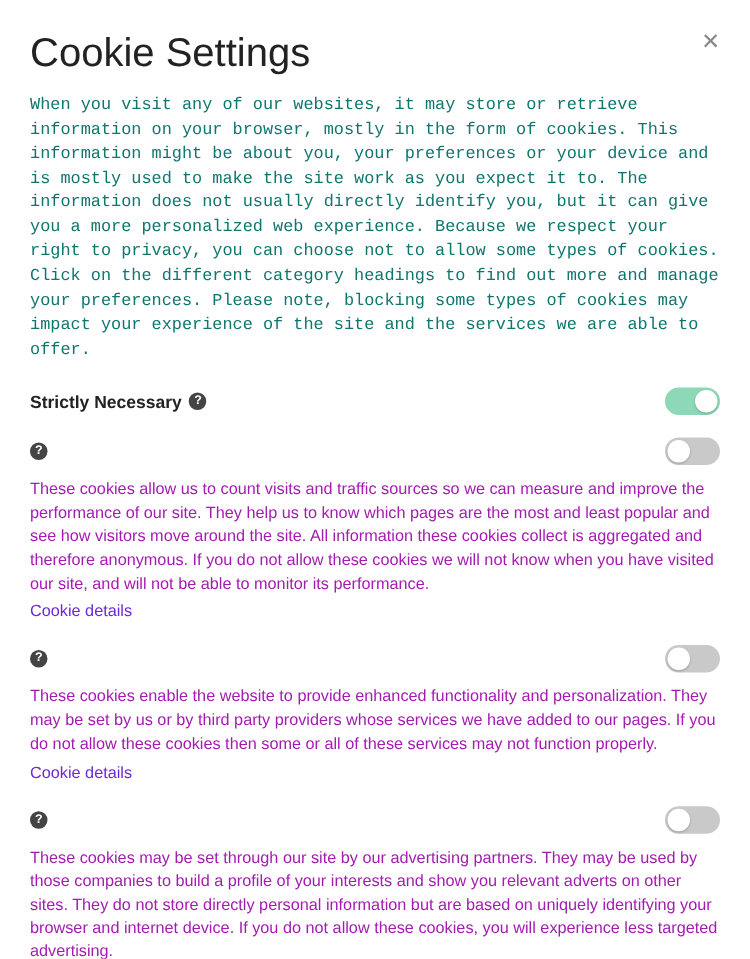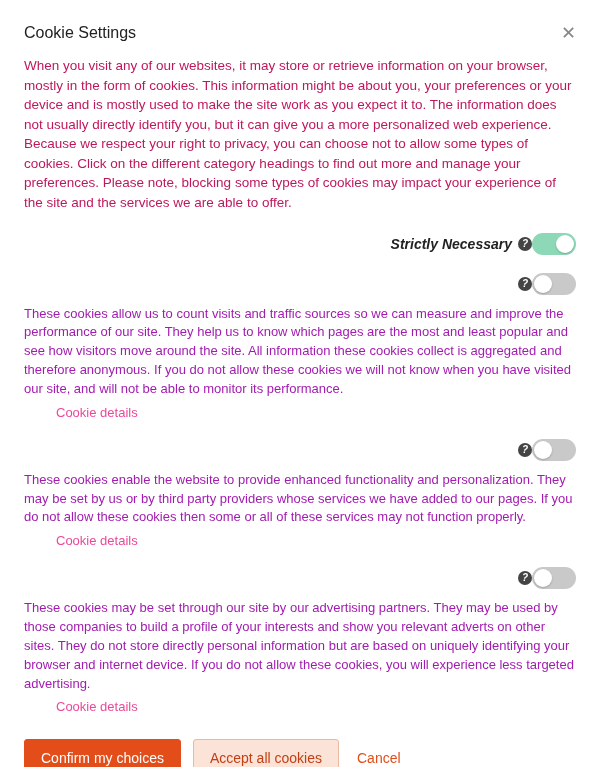--- a/index.html
+++ b/index.html
@@ -20,40 +20,40 @@
     top: 24px;
     right: 24px;
     font-size: 18px;
     color: #888;
     cursor: pointer;
     line-height: 1;
     background: none;
     border: none;
   }
   .title {
-    font-size: 16px;
+    font-size: 32px;
     font-weight: 400;
     color: #222;
     margin-bottom: 14px;
   }
   .intro {
     font-size: 13.5px;
     line-height: 1.45;
-    color: #be185d;
+    color: #0f766e;
     margin-bottom: 20px;
+    font-family: Liberation Mono, monospace;
   }
   .category {
     margin-bottom: 18px;
   }
   .cat-header {
     display: flex;
     align-items: center;
-    justify-content: flex-end;
+    justify-content: space-between;
     margin-bottom: 10px;
-    font-style: italic;
   }
   .cat-title-wrap {
     display: flex;
     align-items: center;
     gap: 6px;
   }
   .cat-title {
     font-size: 14px;
     font-weight: 700;
     color: #222;
@@ -94,24 +94,23 @@
   .toggle.off .knob { left: 2px; }
   .toggle.on  .knob { left: 24px; }
   .cat-desc {
     font-size: 13px;
     line-height: 1.45;
     color: #a21caf;
     margin-bottom: 4px;
   }
   .cookie-details {
     font-size: 13px;
-    color: #ec4899;
+    color: #6d28d9;
     text-decoration: none;
     cursor: pointer;
-    margin-left: 32px;
   }
   .footer {
     display: flex;
     align-items: center;
     gap: 12px;
     margin-top: 24px;
   }
   .btn {
     font-size: 14px;
     padding: 10px 16px;

